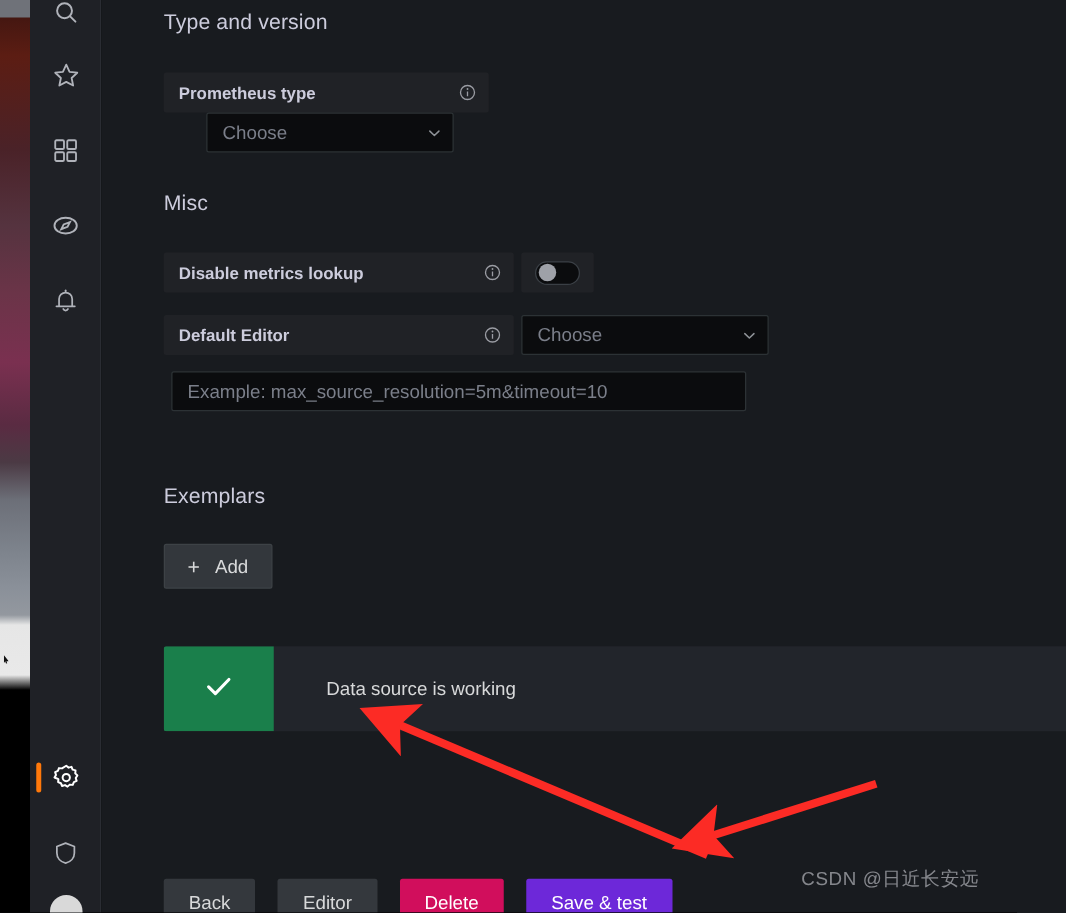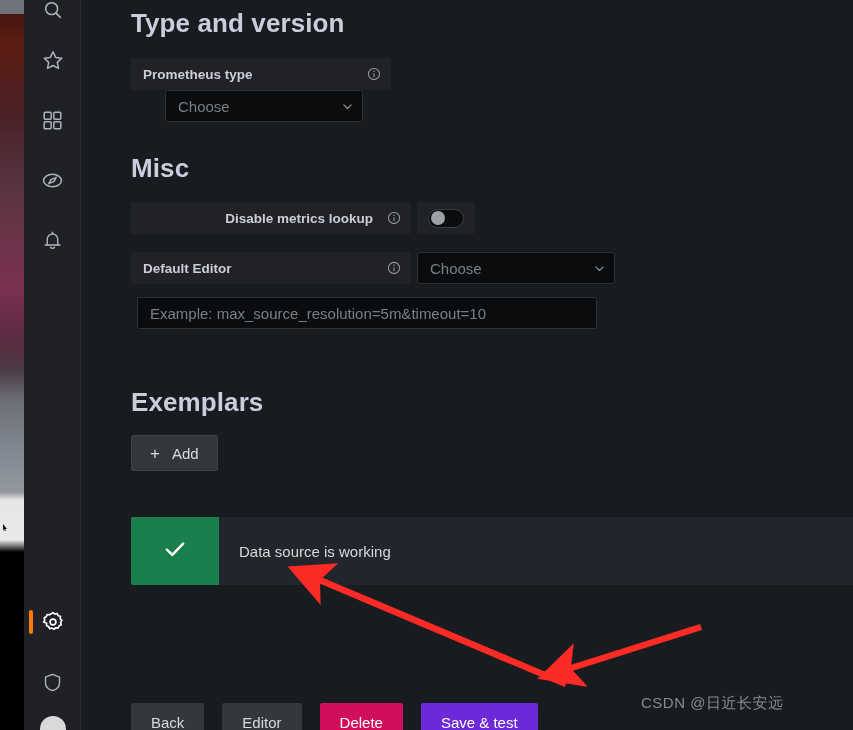--- a/index.html
+++ b/index.html
@@ -81,22 +81,22 @@
   
   #content {
     position: absolute; left: 81px; top: 0;
     width: 772px; height: 730px;
     background: #181b1f;
     overflow: hidden;
   }
 
   .section-title {
     position: absolute;
-    font-size: 26px;
-    font-weight: 700;
+    font-size: 17px;
+    font-weight: 400;
     color: #ccccdc;
     letter-spacing: 0.1px;
   }
 
   .field-row { position: absolute; display: flex; align-items: center; }
 
   .field-label {
     background: #202226;
     border-radius: 2px;
     height: 32px;
@@ -187,21 +187,21 @@
     overflow: hidden;
   }
   .alert .alert-icon {
     width: 88px;
     background: #1a7f4b;
     display: flex; align-items: center; justify-content: center;
     color: #ffffff;
   }
   .alert .alert-body {
     display: flex; align-items: center;
-    padding-left: 20px;
+    padding-left: 42px;
     font-size: 15px;
     color: #d8d9da;
     text-align: right;
   }
 
   
   .btn-row { position: absolute; display: flex; gap: 18px; margin-top: 36px; }
   .btn {
     height: 38px;
     border-radius: 2px;
@@ -338,21 +338,21 @@
         <span class="chev">
           <svg width="13" height="13" viewBox="0 0 16 16" fill="none" stroke="currentColor" stroke-width="1.5" stroke-linecap="round" stroke-linejoin="round">
               <polyline points="3.5,6 8,10.4 12.5,6"></polyline>
             </svg>
         </span>
       </div>
     </div>
 
     <div class="section-title" style="left:50px; top:153px;">Misc</div>
 
-    <div class="field-row" style="left:50px; top:202px;text-align:right;">
+    <div class="field-row" style="left:50px; top:202px;">
       <div class="field-label" style="width:280px;">
         <span class="label-text">Disable metrics lookup</span>
         <span class="info-icon">
           <svg width="14" height="14" viewBox="0 0 16 16" fill="none" stroke="currentColor" stroke-width="1.2">
             <circle cx="8" cy="8" r="6.4"></circle>
               <line x1="8" y1="7.1" x2="8" y2="11.4"></line>
               <circle cx="8" cy="4.8" r="0.85" fill="currentColor" stroke="none"></circle>
           </svg>
         </span>
       </div>

